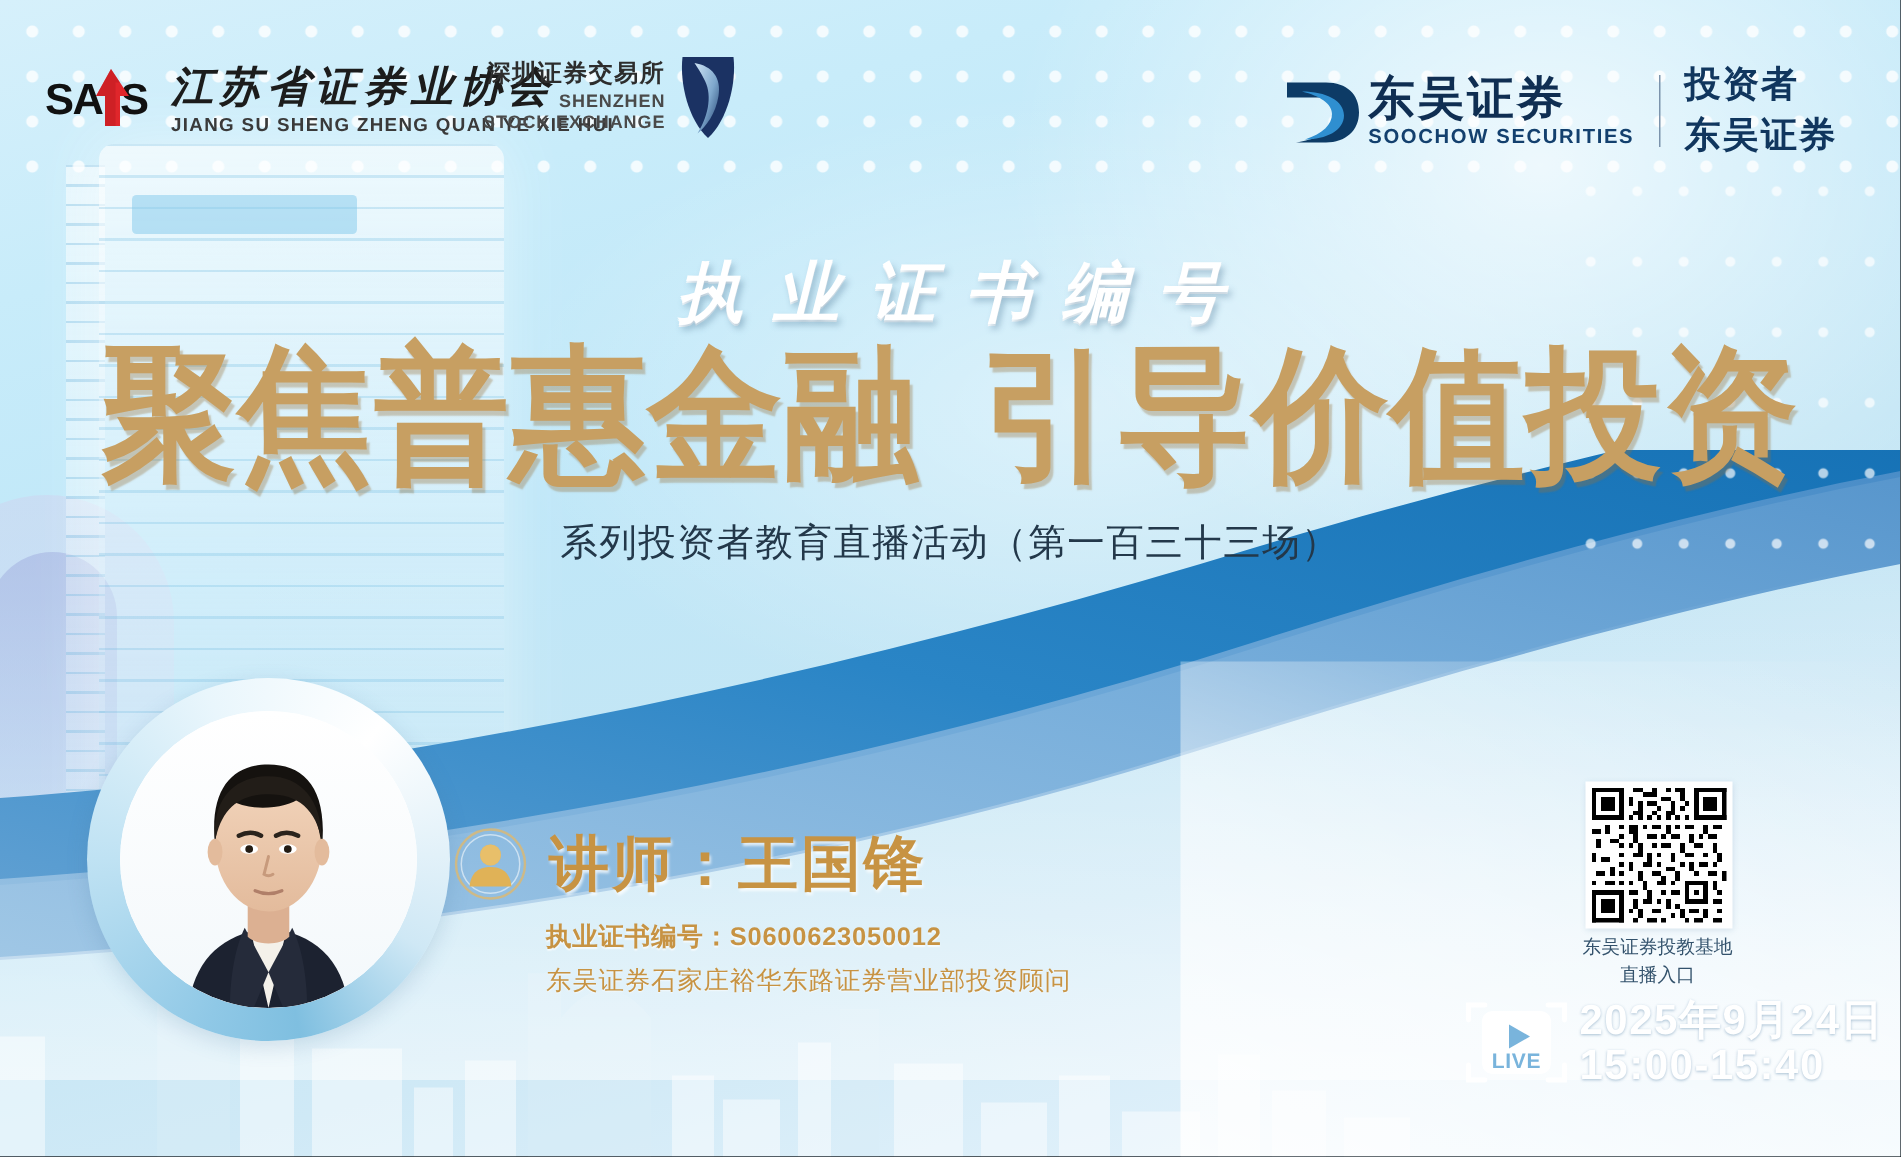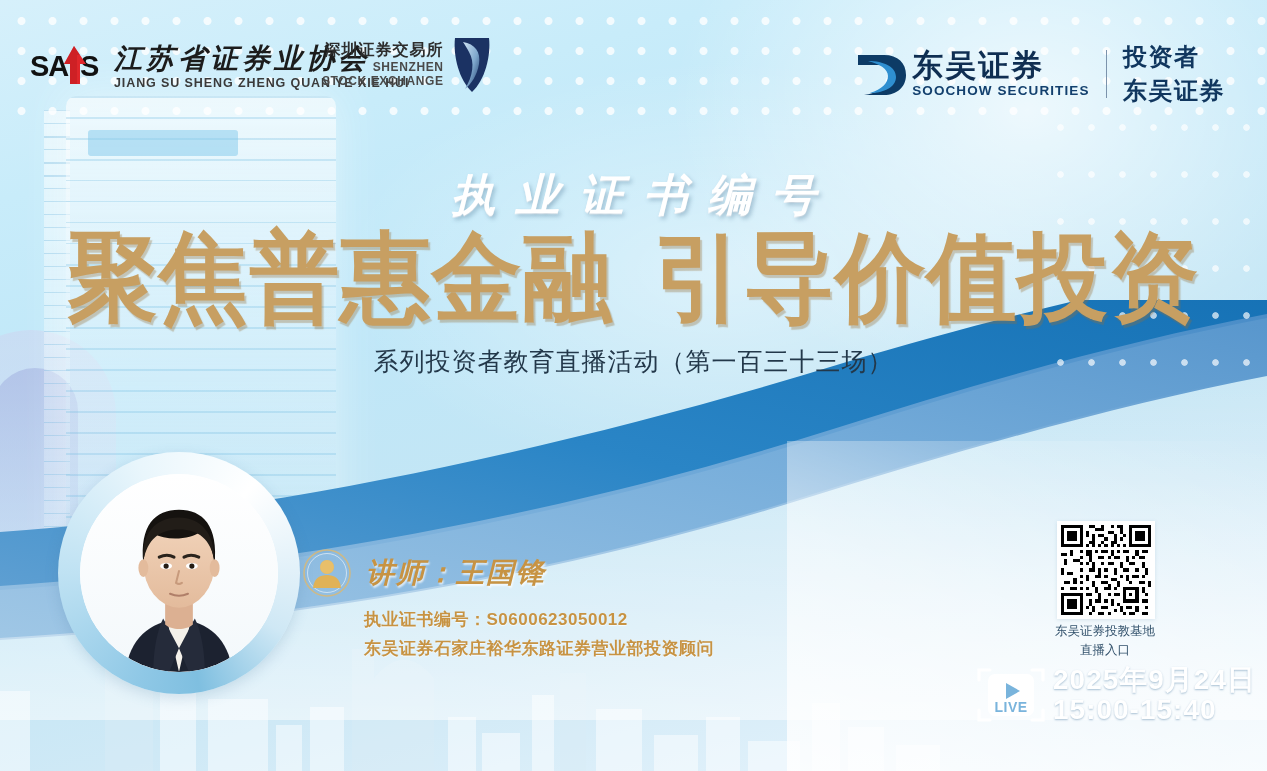--- a/index.html
+++ b/index.html
@@ -166,33 +166,32 @@
     position:absolute;left:22px;top:22px;right:22px;bottom:22px;border-radius:50%;
     background:#ffffff;overflow:hidden;
   }
   .photo{position:absolute;left:0;top:0;width:100%;height:100%;}
 
   
   .speaker{position:absolute;left:302px;top:548px;}
   .speaker-row{display:flex;align-items:center;}
   .avatar-ic{width:50px;height:50px;flex:0 0 auto;}
   .speaker-name{
-    margin-left:14px;font-size:28px;font-weight:700;color:#c79343;letter-spacing:2px;
+    margin-left:14px;font-size:40px;font-weight:700;color:#c79343;letter-spacing:2px;
     white-space:nowrap;
     text-shadow:1px 2px 2px rgba(255,255,255,.75);
-    font-style:italic;
   }
   .cert{
     margin-top:10px;margin-left:62px;
     font-size:17px;font-weight:700;color:#c79343;letter-spacing:.5px;white-space:nowrap;
     text-shadow:0 1px 1px rgba(255,255,255,.7);
   }
   .org{
     margin-top:6px;margin-left:62px;
-    font-size:17px;font-weight:700;color:#c79343;letter-spacing:.5px;white-space:nowrap;
+    font-size:17px;font-weight:400;color:#c79343;letter-spacing:.5px;white-space:nowrap;
     text-shadow:0 1px 1px rgba(255,255,255,.7);
   }
 
   
   .qr-box{
     position:absolute;left:1057px;top:521px;width:90px;height:90px;
     background:#fff;padding:4px;box-sizing:content-box;
     box-shadow:0 1px 4px rgba(60,110,150,.16);
   }
   .qr-box svg{display:block;width:100%;height:100%;}

